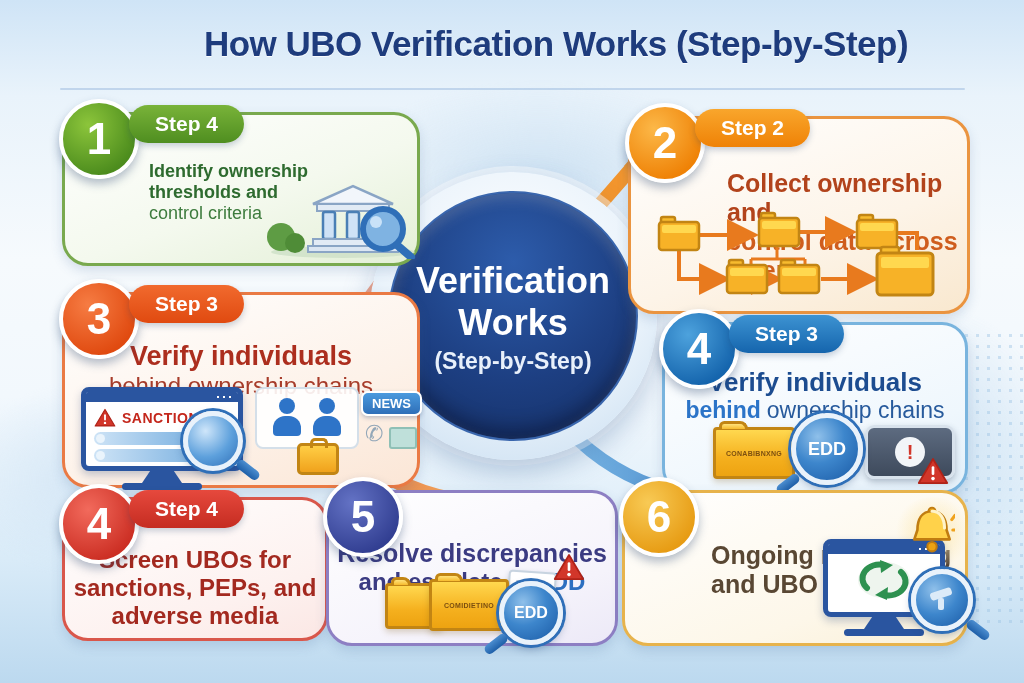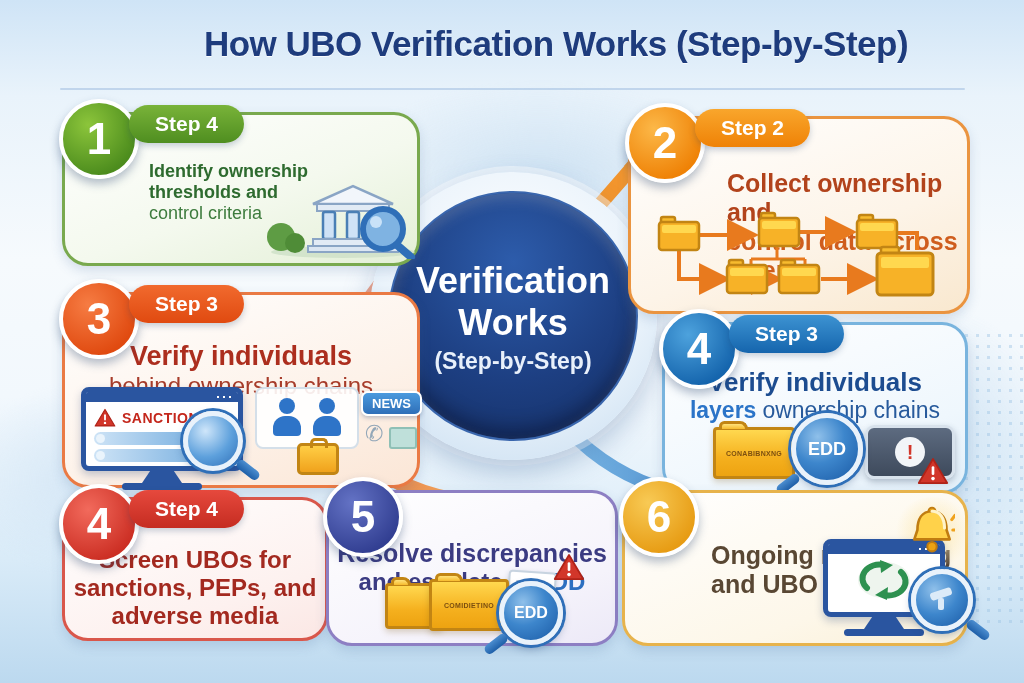--- a/index.html
+++ b/index.html
@@ -279,21 +279,21 @@
     <div class="teal-chip" style="left:324px;top:132px;"></div>
     <div class="briefcase" style="left:232px;top:148px;"></div>
   </div>
 
   <div class="box s4r">
     <div class="num n4r">4</div>
     <div class="pill p4r">Step 3</div>
     <div class="txt t4r">
       <div class="l1">Verify individuals</div>
       <div class="l2">
-        <span class="bold-blue">layers</span><span>ownership chains</span>
+        <span class="bold-blue">behind</span><span>ownership chains</span>
       </div>
     </div>
     <div class="folder" style="left:48px;top:102px;width:76px;height:46px;">
       <span class="flabel">CONABIBNXNG</span>
     </div>
     <div class="mag magedd" style="left:126px;top:88px;">
       <div class="lens" style="width:62px;height:62px;font-size:18px;">
         <span>EDD</span>
       </div>
       <div class="handle" style="bottom:-4px;"></div>

